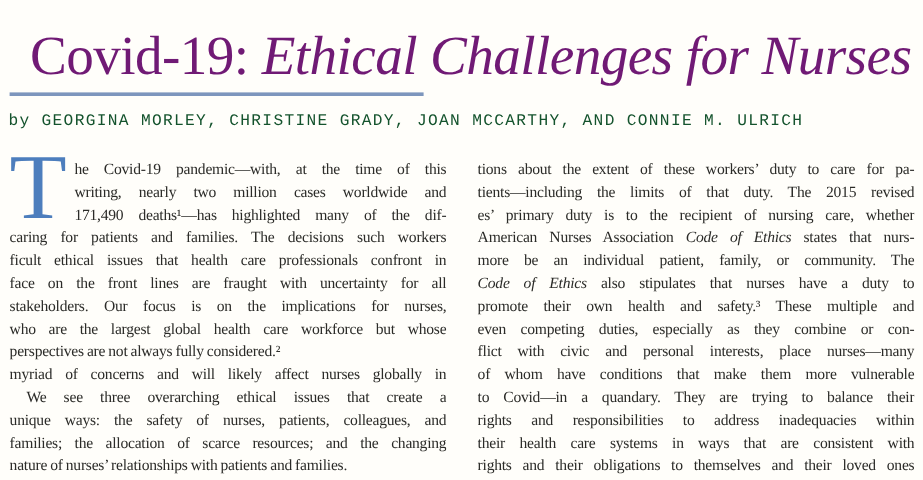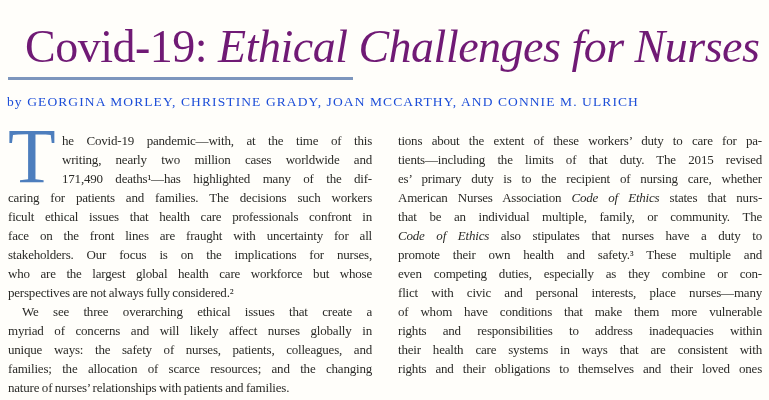--- a/index.html
+++ b/index.html
@@ -27,24 +27,24 @@
   .title .it { font-style: italic; }
   .rule {
     position: absolute;
     left: 8px; top: 77px;
     width: 345px; height: 3px;
     background: #7d96bd;
   }
   .byline {
     position: absolute;
     left: 7px; top: 94px;
-    font-family: Liberation Serif, serif;
+    font-family: Liberation Mono, monospace;
     font-size: 13.5px;
     letter-spacing: 1.1px;
-    color: #1d4ed8;
+    color: #14532d;
     white-space: nowrap;
   }
   .columns {
     position: absolute;
     left: 8px; top: 131px;
     width: 754px;
     display: flex;
     gap: 26px;
   }
   .column {
@@ -99,40 +99,41 @@
       <div class="lines">
           <div class="line">he Covid-19 pandemic—with, at the time of this</div>
           <div class="line">writing, nearly two million cases worldwide and</div>
           <div class="line">171,490 deaths¹—has highlighted many of the dif-</div>
           <div class="line">caring for patients and families. The decisions such workers</div>
           <div class="line">ficult ethical issues that health care professionals confront in</div>
           <div class="line">face on the front lines are fraught with uncertainty for all</div>
           <div class="line">stakeholders. Our focus is on the implications for nurses,</div>
           <div class="line">who are the largest global health care workforce but whose</div>
           <div class="line last">perspectives are not always fully considered.²</div>
+          <div class="line">myriad of concerns and will likely affect nurses globally in</div>
           <div class="line indent">We see three overarching ethical issues that create a</div>
-          <div class="line">myriad of concerns and will likely affect nurses globally in</div>
           <div class="line">unique ways: the safety of nurses, patients, colleagues, and</div>
           <div class="line">families; the allocation of scarce resources; and the changing</div>
           <div class="line last">nature of nurses’ relationships with patients and families.</div>
         </div>
     </div>
 
     <div class="column">
       <div class="lines">
           <div class="line">tions about the extent of these workers’ duty to care for pa-</div>
           <div class="line">tients—including the limits of that duty. The 2015 revised</div>
           <div class="line">es’ primary duty is to the recipient of nursing care, whether</div>
           <div class="line">American Nurses Association <i>Code of Ethics</i> states that nurs-</div>
-          <div class="line">that be an individual multiple, family, or community. The</div>
+          <div class="line">more be an individual patient, family, or community. The</div>
           <div class="line"><i>Code of Ethics</i> also stipulates that nurses have a duty to</div>
           <div class="line">promote their own health and safety.³ These multiple and</div>
           <div class="line">even competing duties, especially as they combine or con-</div>
           <div class="line">flict with civic and personal interests, place nurses—many</div>
           <div class="line">of whom have conditions that make them more vulnerable</div>
+          <div class="line">to Covid—in a quandary. They are trying to balance their</div>
           <div class="line">rights and responsibilities to address inadequacies within</div>
           <div class="line">their health care systems in ways that are consistent with</div>
           <div class="line clipped">rights and their obligations to themselves and their loved ones</div>
         </div>
     </div>
 
   </div>
 
 </div>
 

